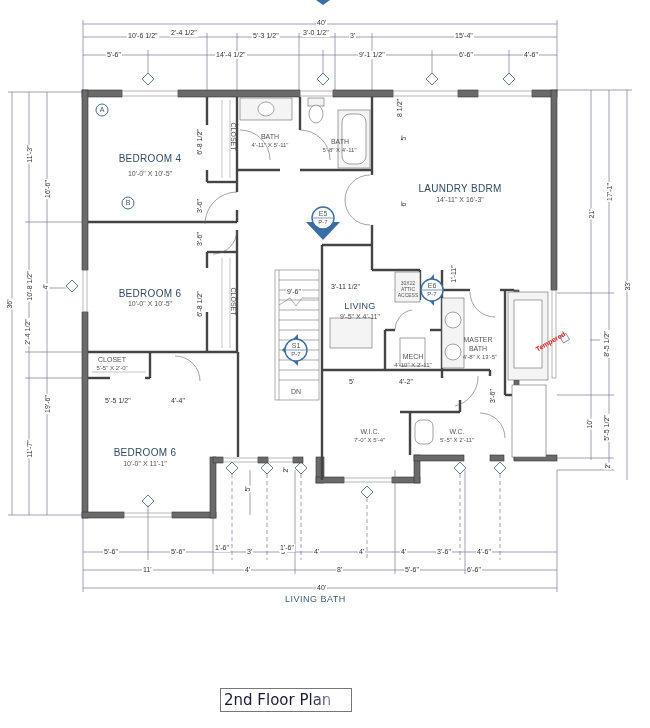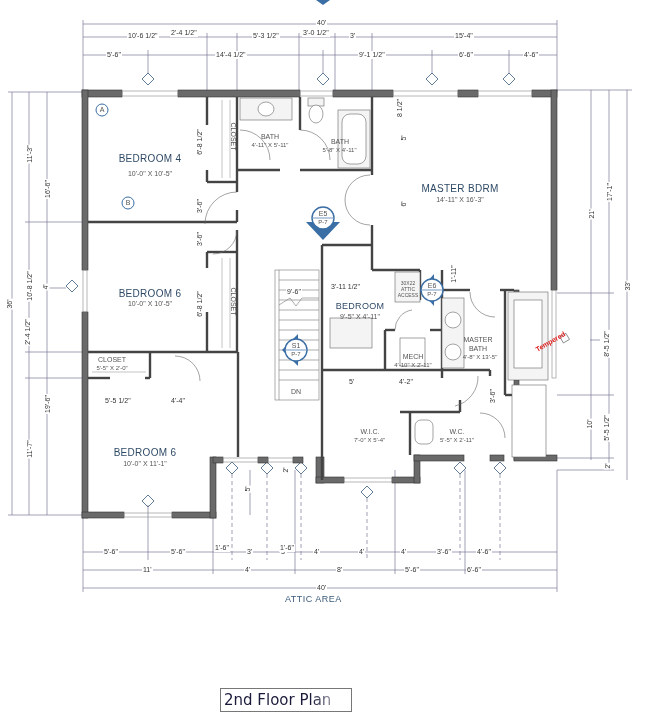--- a/index.html
+++ b/index.html
@@ -269,30 +269,30 @@
 
 <div class="lbl room" style="left:110px;top:153px;width:80px;">BEDROOM 4</div>
 <div class="lbl dim" style="left:110px;top:170px;width:80px;">10'-0" X 10'-5"</div>
 
 <div class="lbl room" style="left:110px;top:288px;width:80px;">BEDROOM 6</div>
 <div class="lbl dim" style="left:110px;top:300px;width:80px;">10'-0" X 10'-5"</div>
 
 <div class="lbl room" style="left:105px;top:447px;width:80px;">BEDROOM 6</div>
 <div class="lbl dim" style="left:105px;top:460px;width:80px;">10'-0" X 11'-1"</div>
 
-<div class="lbl room" style="left:410px;top:183px;width:100px;">MASTER BDRM</div>
+<div class="lbl room" style="left:410px;top:183px;width:100px;">LAUNDRY BDRM</div>
 <div class="lbl dim" style="left:410px;top:196px;width:100px;">14'-11" X 16'-3"</div>
 
 <div class="lbl dim" style="left:245px;top:133px;width:50px;font-size:7px;">BATH</div>
 <div class="lbl dim small" style="left:240px;top:142px;width:60px;">4'-11" X 5'-11"</div>
 
 <div class="lbl dim" style="left:320px;top:138px;width:40px;font-size:7px;">BATH</div>
 <div class="lbl dim small" style="left:312px;top:147px;width:55px;">5'-8" X 4'-11"</div>
 
-<div class="lbl room" style="left:325px;top:301px;width:70px;font-size:9px;">BEDROOM</div>
+<div class="lbl room" style="left:325px;top:301px;width:70px;font-size:9px;">LIVING</div>
 <div class="lbl dim" style="left:325px;top:313px;width:70px;">9'-5" X 4'-11"</div>
 
 <div class="lbl dim" style="left:393px;top:353px;width:40px;font-size:7px;">MECH</div>
 <div class="lbl dim small" style="left:388px;top:362px;width:50px;">4'-10" X 2'-11"</div>
 
 <div class="lbl dim" style="left:458px;top:335px;width:40px;font-size:7px;white-space:normal;line-height:9px;">MASTER BATH</div>
 <div class="lbl dim small" style="left:455px;top:354px;width:50px;">4'-8" X 13'-5"</div>
 
 <div class="lbl dim" style="left:345px;top:428px;width:50px;font-size:7px;">W.I.C.</div>
 <div class="lbl dim small" style="left:342px;top:437px;width:55px;">7'-0" X 5'-4"</div>
@@ -379,18 +379,18 @@
 <div class="dimtxt vert" style="left:444px;top:270px;">1'-11"</div>
 <div class="dimtxt" style="left:104px;top:397px;">5'-5 1/2"</div>
 <div class="dimtxt" style="left:170px;top:397px;">4'-4"</div>
 <div class="dimtxt" style="left:348px;top:378px;">5'</div>
 <div class="dimtxt" style="left:398px;top:378px;">4'-2"</div>
 <div class="dimtxt vert" style="left:485px;top:392px;">3'-6"</div>
 <div class="dimtxt vert" style="left:244px;top:485px;">5'</div>
 <div class="dimtxt vert" style="left:282px;top:466px;">2'</div>
 <div class="dimtxt" style="left:286px;top:288px;">9'-6"</div>
 
-<div class="living">ATTIC AREA</div>
+<div class="living">LIVING BATH</div>
 
 <div class="title-box">
   <div class="title-text">2nd Floor Plan</div>
   <div class="title-fade"></div>
 </div>
 
 </body></html>

